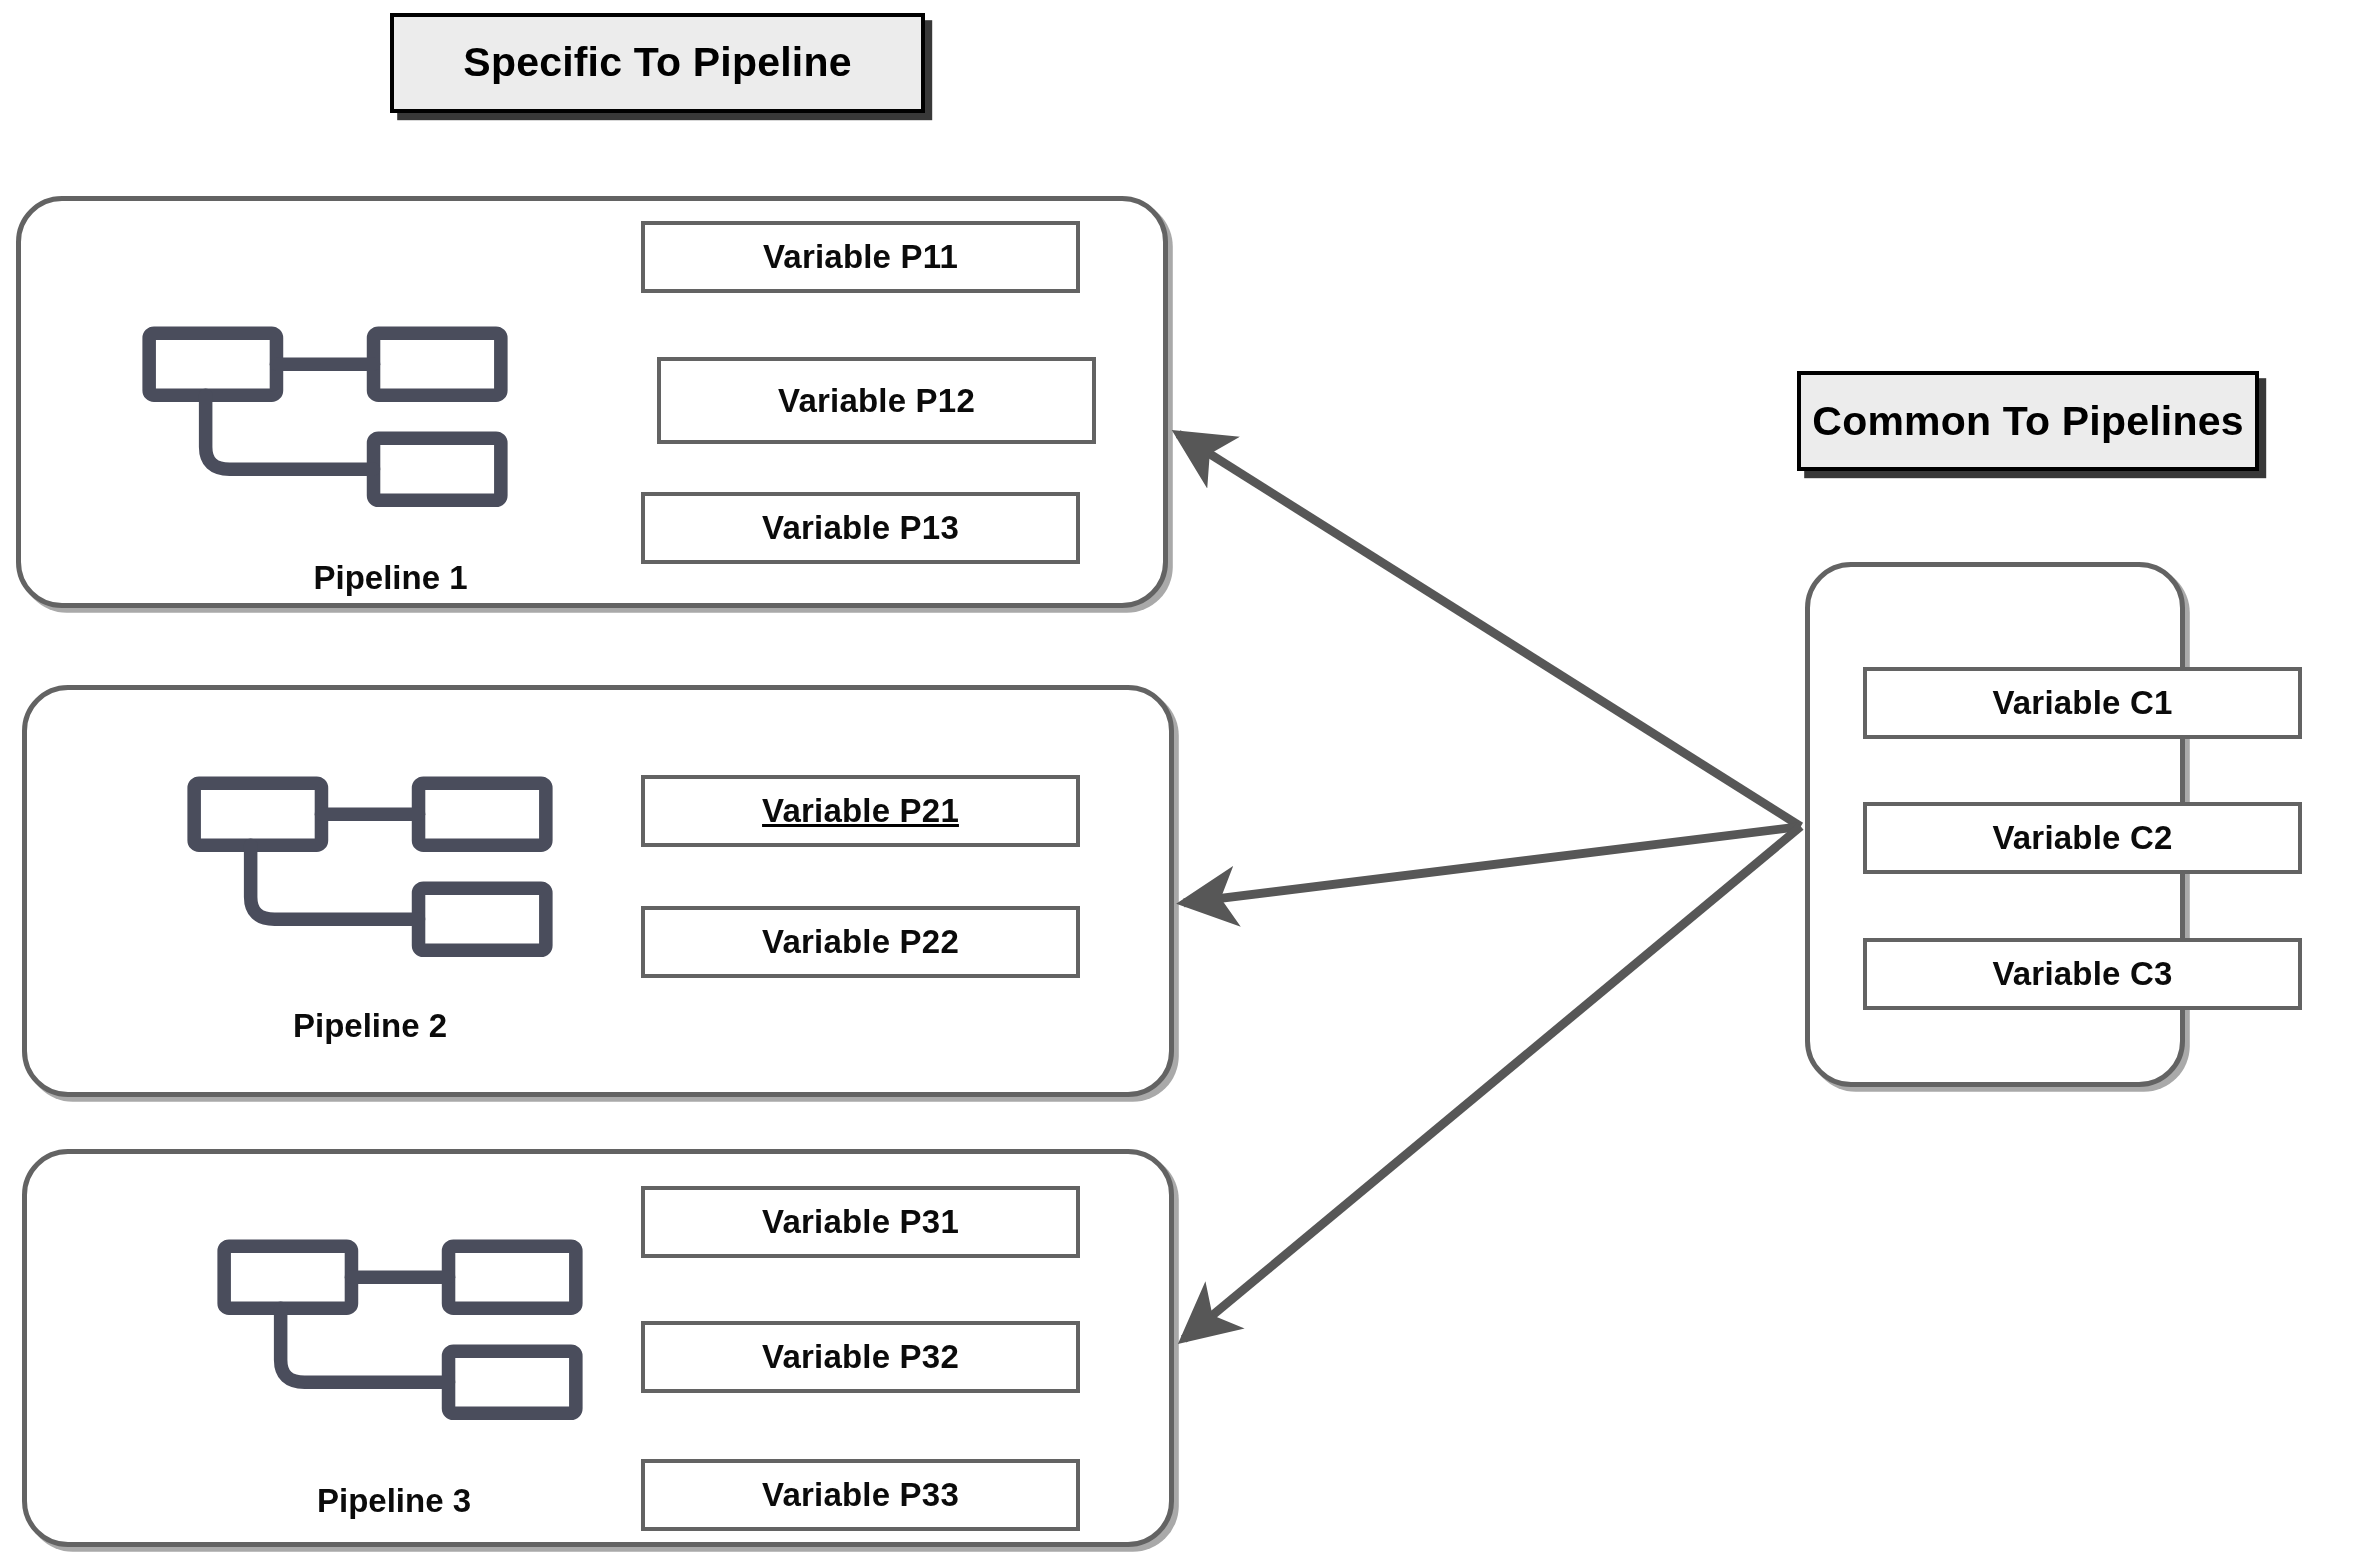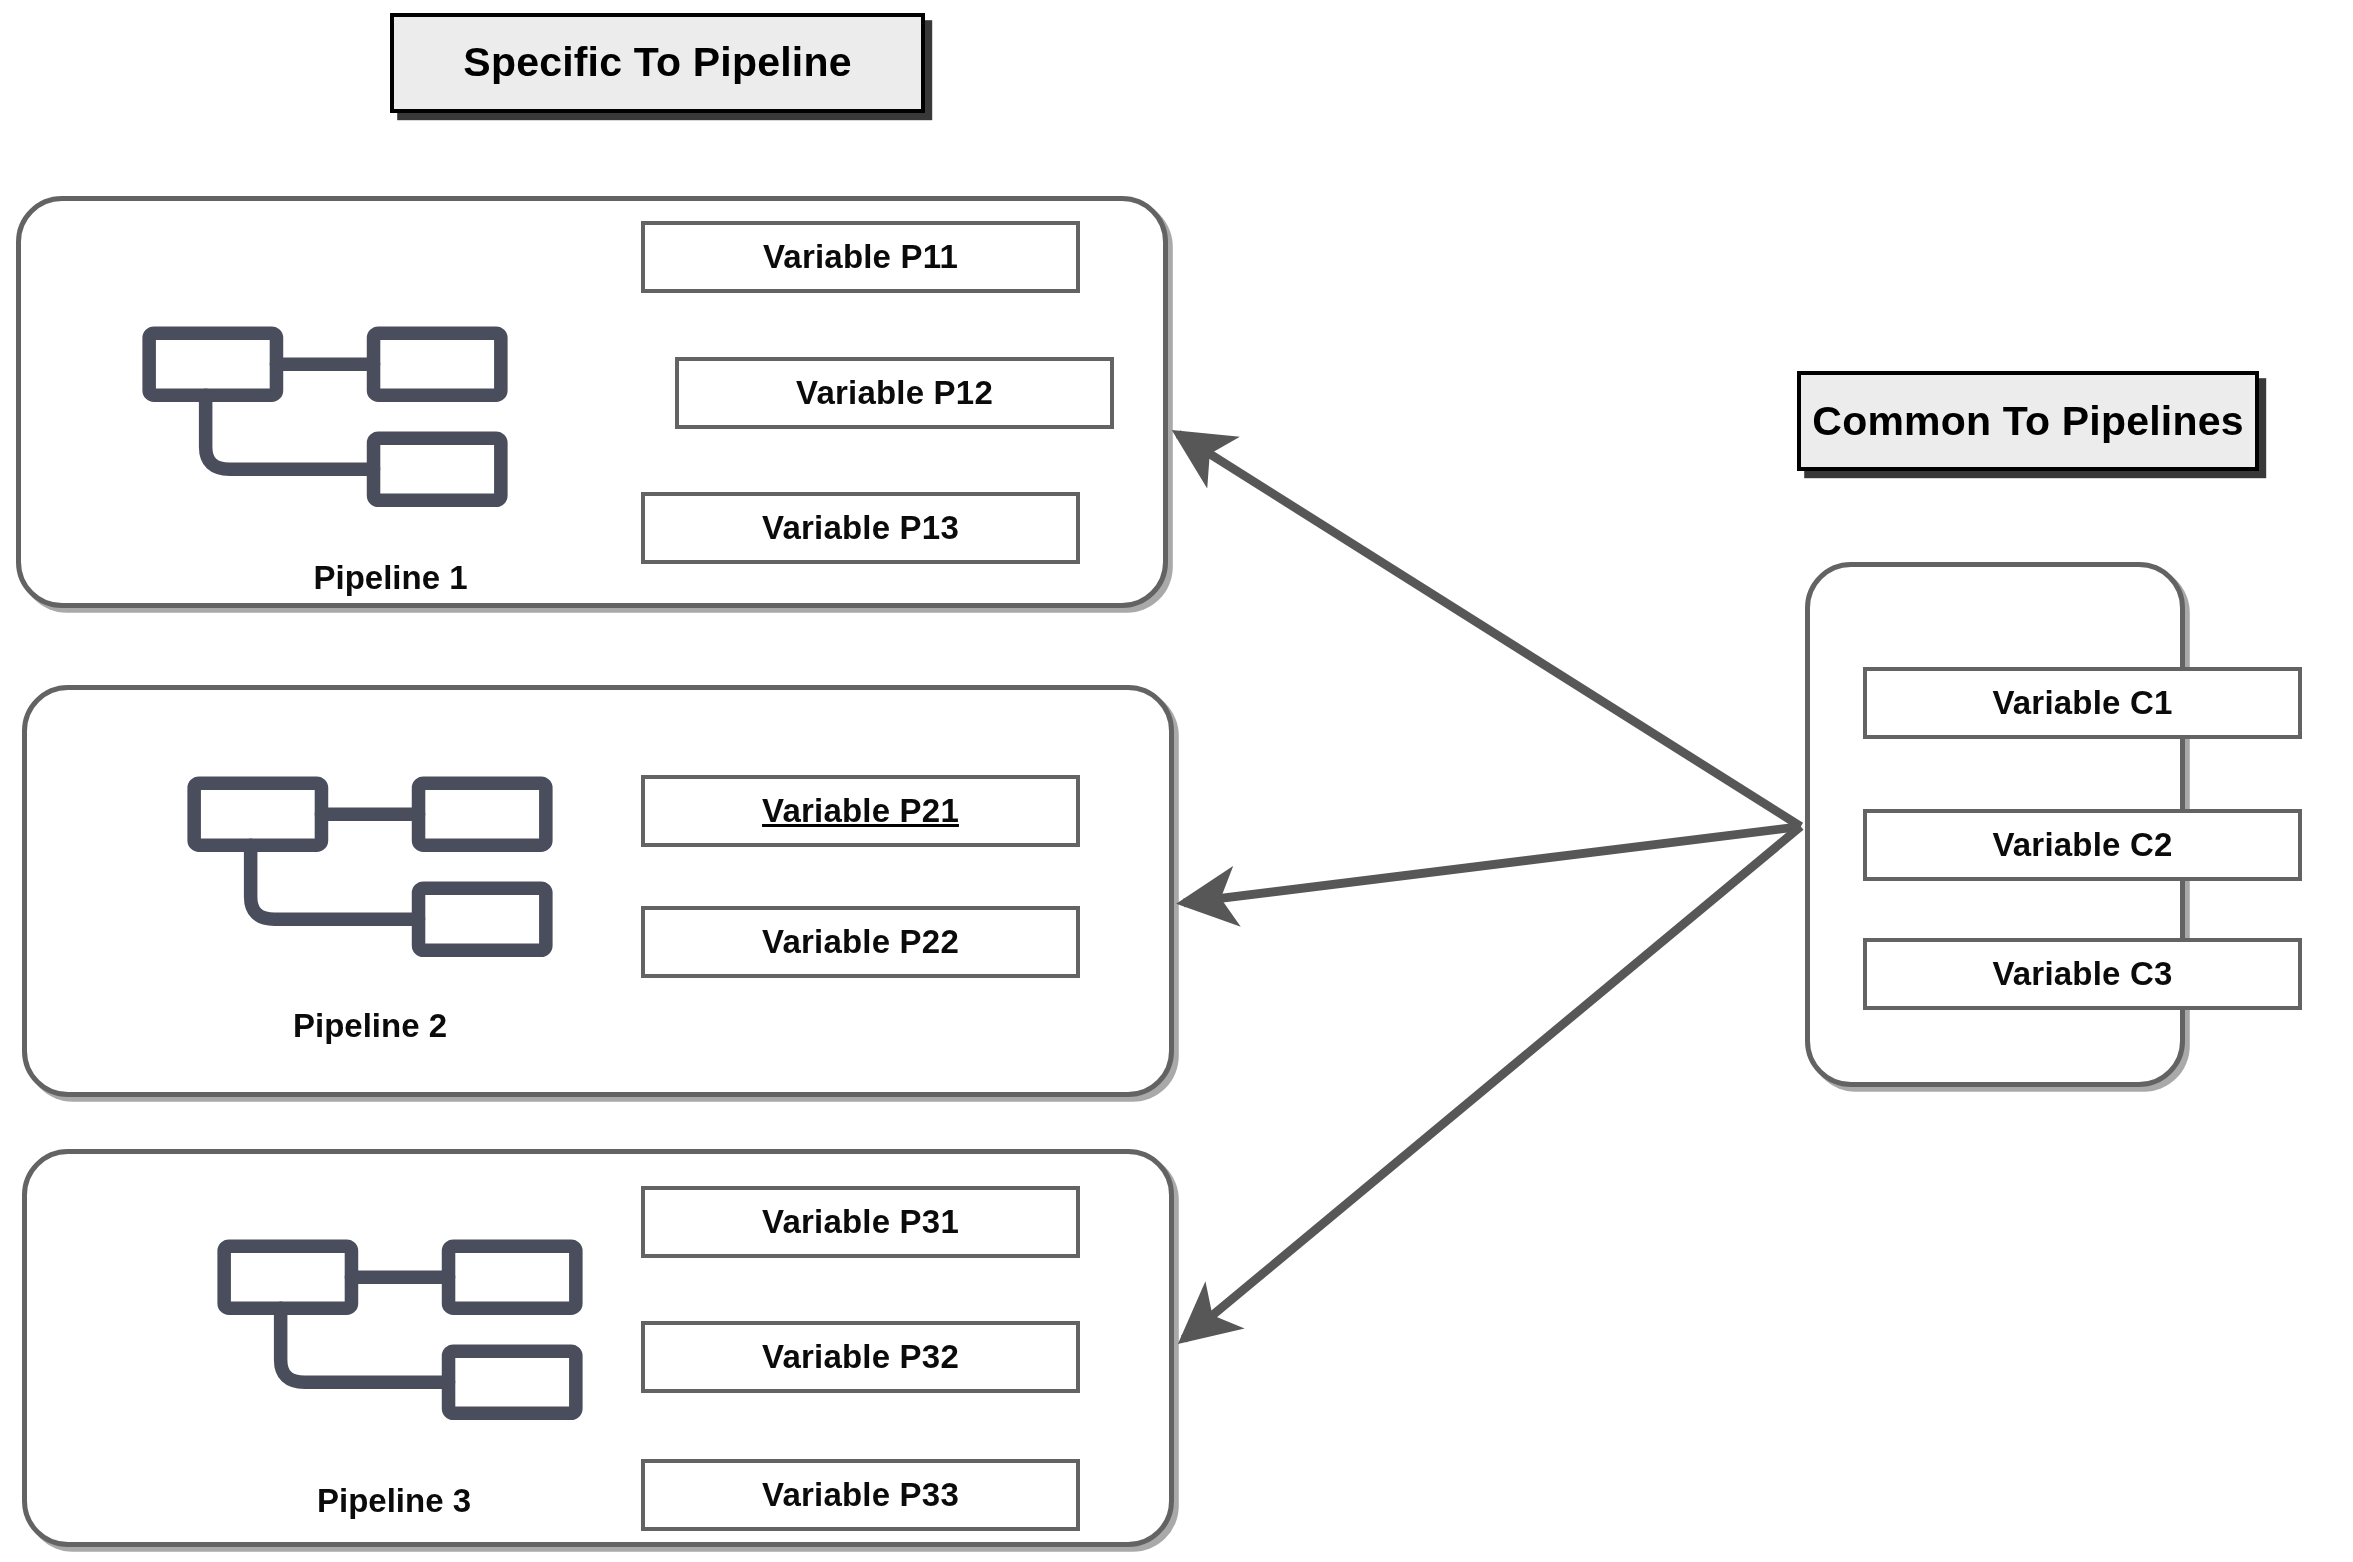--- a/index.html
+++ b/index.html
@@ -123,21 +123,21 @@
         <line x1="169" y1="48" x2="291" y2="48"></line>
         <path d="M 80 87 L 80 152 Q 80 180 110 180 L 291 180"></path>
       </g>
     </svg>
   </div>
   <div class="pipeline-name" style="left:247px; top:559px; width:287px;">Pipeline 1</div>
 
   <div class="var-box" style="left:641px; top:221px; width:439px; height:72px;">
     <span class="var-label">Variable P11</span>
   </div>
-  <div class="var-box" style="left:675px; top:357px; width:439px; height:72px;">
+  <div class="var-box" style="left:657px; top:357px; width:439px; height:87px;">
     <span class="var-label">Variable P12</span>
   </div>
   <div class="var-box" style="left:641px; top:492px; width:439px; height:72px;">
     <span class="var-label">Variable P13</span>
   </div>
 
   <div class="round-container" id="pipeline-group-2"></div>
 
   <div class="pipeline-icon" style="left:187px; top:776px;">
     <svg viewBox="0 0 460 230" width="366" height="183" aria-hidden="true">
@@ -182,21 +182,21 @@
   </div>
   <div class="var-box" style="left:641px; top:1459px; width:439px; height:72px;">
     <span class="var-label">Variable P33</span>
   </div>
 
   <div class="round-container" id="common-group"></div>
 
   <div class="var-box" style="left:1863px; top:667px; width:439px; height:72px;align-items:center;">
     <span class="var-label">Variable C1</span>
   </div>
-  <div class="var-box" style="left:1863px; top:802px; width:439px; height:72px;margin-top:7px;">
+  <div class="var-box" style="left:1863px; top:802px; width:439px; height:72px;">
     <span class="var-label">Variable C2</span>
   </div>
   <div class="var-box" style="left:1863px; top:938px; width:439px; height:72px;">
     <span class="var-label">Variable C3</span>
   </div>
 
   <svg id="arrow-layer" viewBox="0 0 2957 1963">
     <defs>
       <marker id="ah" viewBox="0 0 12 12" refX="10.5" refY="6" markerWidth="7" markerHeight="7" orient="auto-start-reverse" markerUnits="strokeWidth">
         <path d="M 0 0 L 12 6 L 0 12 L 3.2 6 z" fill="#575757"></path>

